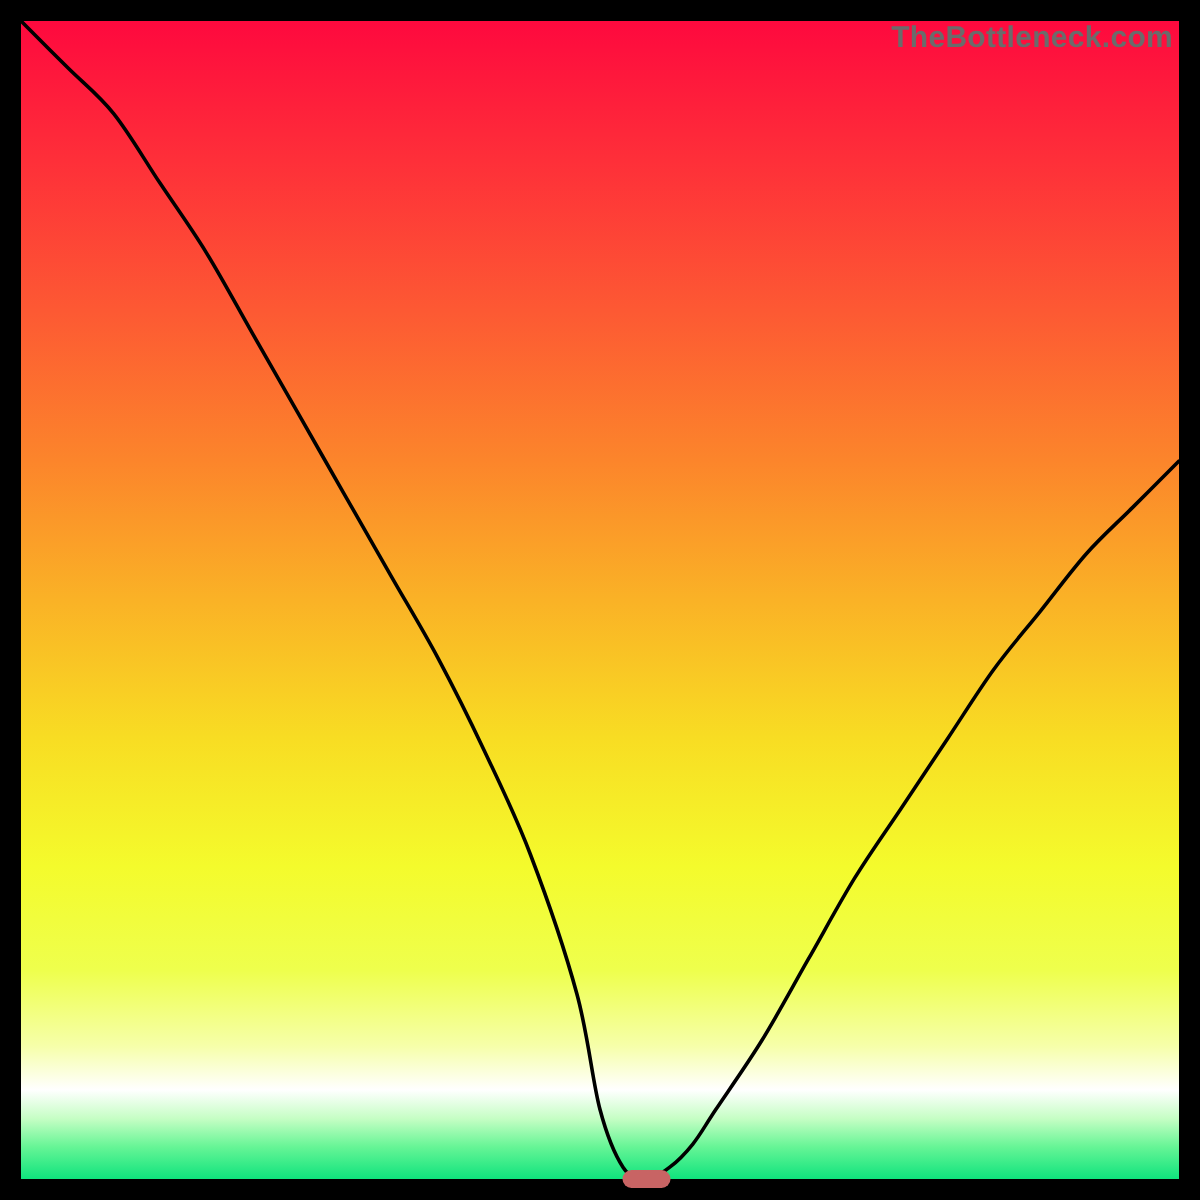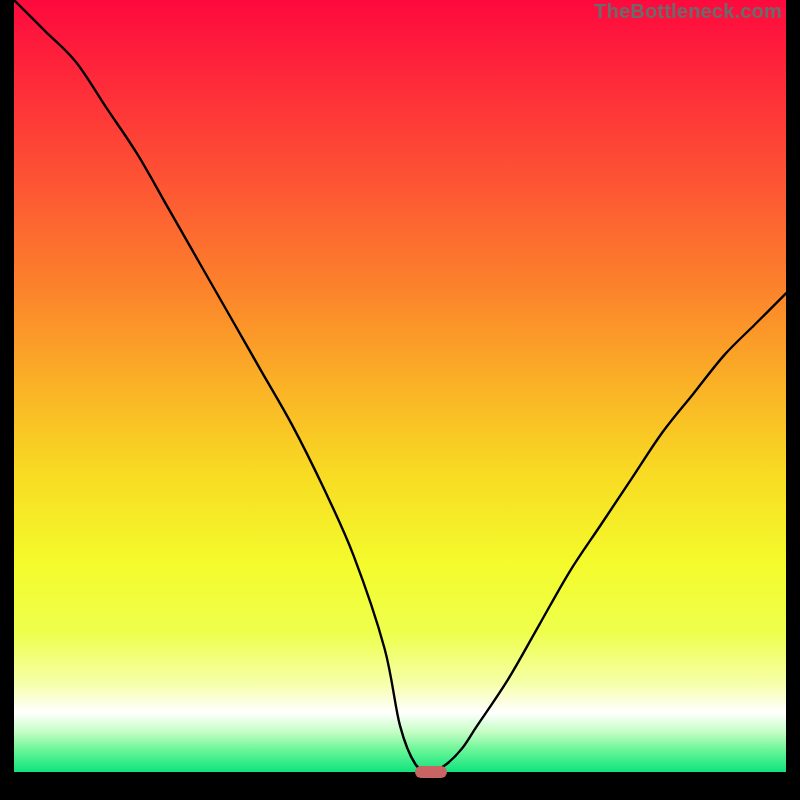--- a/index.html
+++ b/index.html
@@ -6,21 +6,21 @@
     margin: 0;
     padding: 0;
     width: 800px;
     height: 800px;
     background: #000;
     overflow: hidden;
   }
   .frame {
     position: absolute;
     left: 14px;
-    top: 0;
+    top: 14px;
     width: 772px;
     height: 772px;
     background: #fdba74;
   }
   .plot {
     position: absolute;
     left: 0;
     top: 0;
     width: 772px;
     height: 772px;

